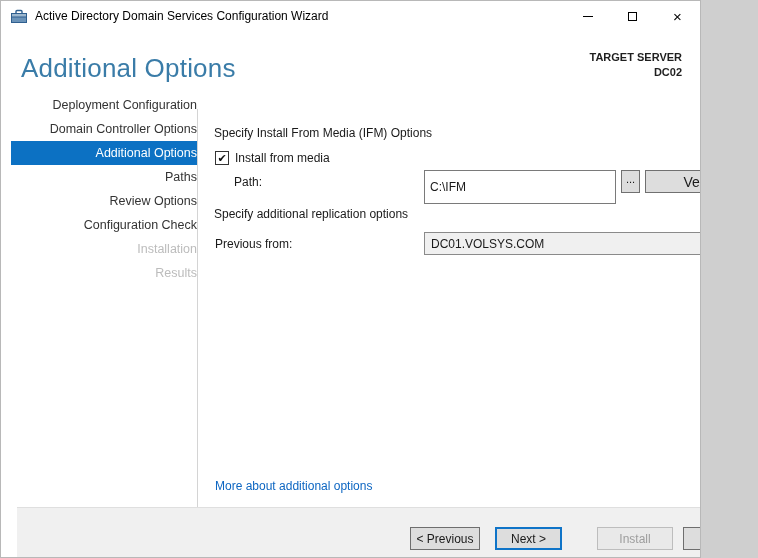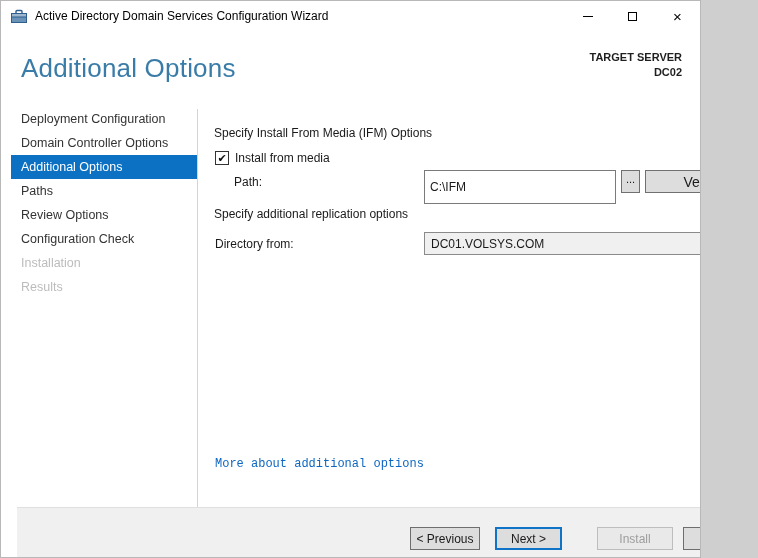--- a/index.html
+++ b/index.html
@@ -44,21 +44,21 @@
     color: #3a7ca8;
   }
   .target-server {
     position: absolute; right: 18px; top: 49px;
     text-align: right; line-height: 15px;
   }
   .target-server .ts-label { font-size: 11px; font-weight: bold; color: #1f1f1f; }
   .target-server .ts-name  { font-size: 11px; font-weight: bold; color: #1f1f1f; }
 
   
-  .sidebar { position: absolute; left: 10px; top: 106px; width: 186px; }
+  .sidebar { position: absolute; left: 10px; top: 92px; width: 186px; text-align: right; }
   .side-item {
     height: 24px; line-height: 24px;
     padding-left: 10px;
     font-size: 12.5px; color: #333333;
     white-space: nowrap;
     cursor: default;
   }
   .side-item.indent { padding-left: 28px; }
   .side-item.selected { background: #0c71c3; color: #ffffff; }
   .side-item.disabled { color: #bcbcbc; }
@@ -106,22 +106,22 @@
   .dropdown {
     position: absolute; left: 423px; top: 231px; width: 329px; height: 23px;
     background: #f0f0f0; border: 1px solid #8a8a8a;
     display: flex; align-items: center;
     padding: 0 6px; font-size: 12px; color: #1a1a1a;
   }
   .dropdown .dd-value { flex: 1 1 auto; }
   .dropdown .dd-chevron { flex: 0 0 auto; width: 10px; height: 6px; }
 
   .help-link {
-    position: absolute; left: 214px; top: 456px;
-    font-size: 12px; color: #0d66c2; text-decoration: none; font-family: Liberation Mono, monospace;
+    position: absolute; left: 214px; top: 478px;
+    font-size: 12px; color: #0d66c2; text-decoration: none;
   }
 
   
   .footer {
     position: absolute; left: 16px; right: 0; bottom: 0; height: 50px;
     background: #f0f0f0; border-top: 1px solid #dfdfdf;
   }
   .btn {
     position: absolute; top: 19px; height: 23px;
     background: #dddddd; border: 1px solid #6e6e6e;
@@ -184,21 +184,21 @@
     </span>
     <span class="checkbox-label">Install from media</span>
   </div>
 
   <div class="field-label" id="path-label">Path:</div>
   <input class="text-input" type="text" value="C:\IFM" style="">
   <button class="browse-btn">...</button>
   <button class="verify-btn">Verify</button>
 
   <div class="section-title" id="repl-title">Specify additional replication options</div>
-  <div class="field-label" id="repl-label">Directory from:</div>
+  <div class="field-label" id="repl-label">Previous from:</div>
 
   <div class="dropdown">
     <span class="dd-value">DC01.VOLSYS.COM</span>
     <svg class="dd-chevron" viewBox="0 0 10 6">
       <polyline points="1,1 5,5 9,1" fill="none" stroke="#555555" stroke-width="1.2"></polyline>
     </svg>
   </div>
 
   <a href="#" class="help-link">More about additional options</a>
 

